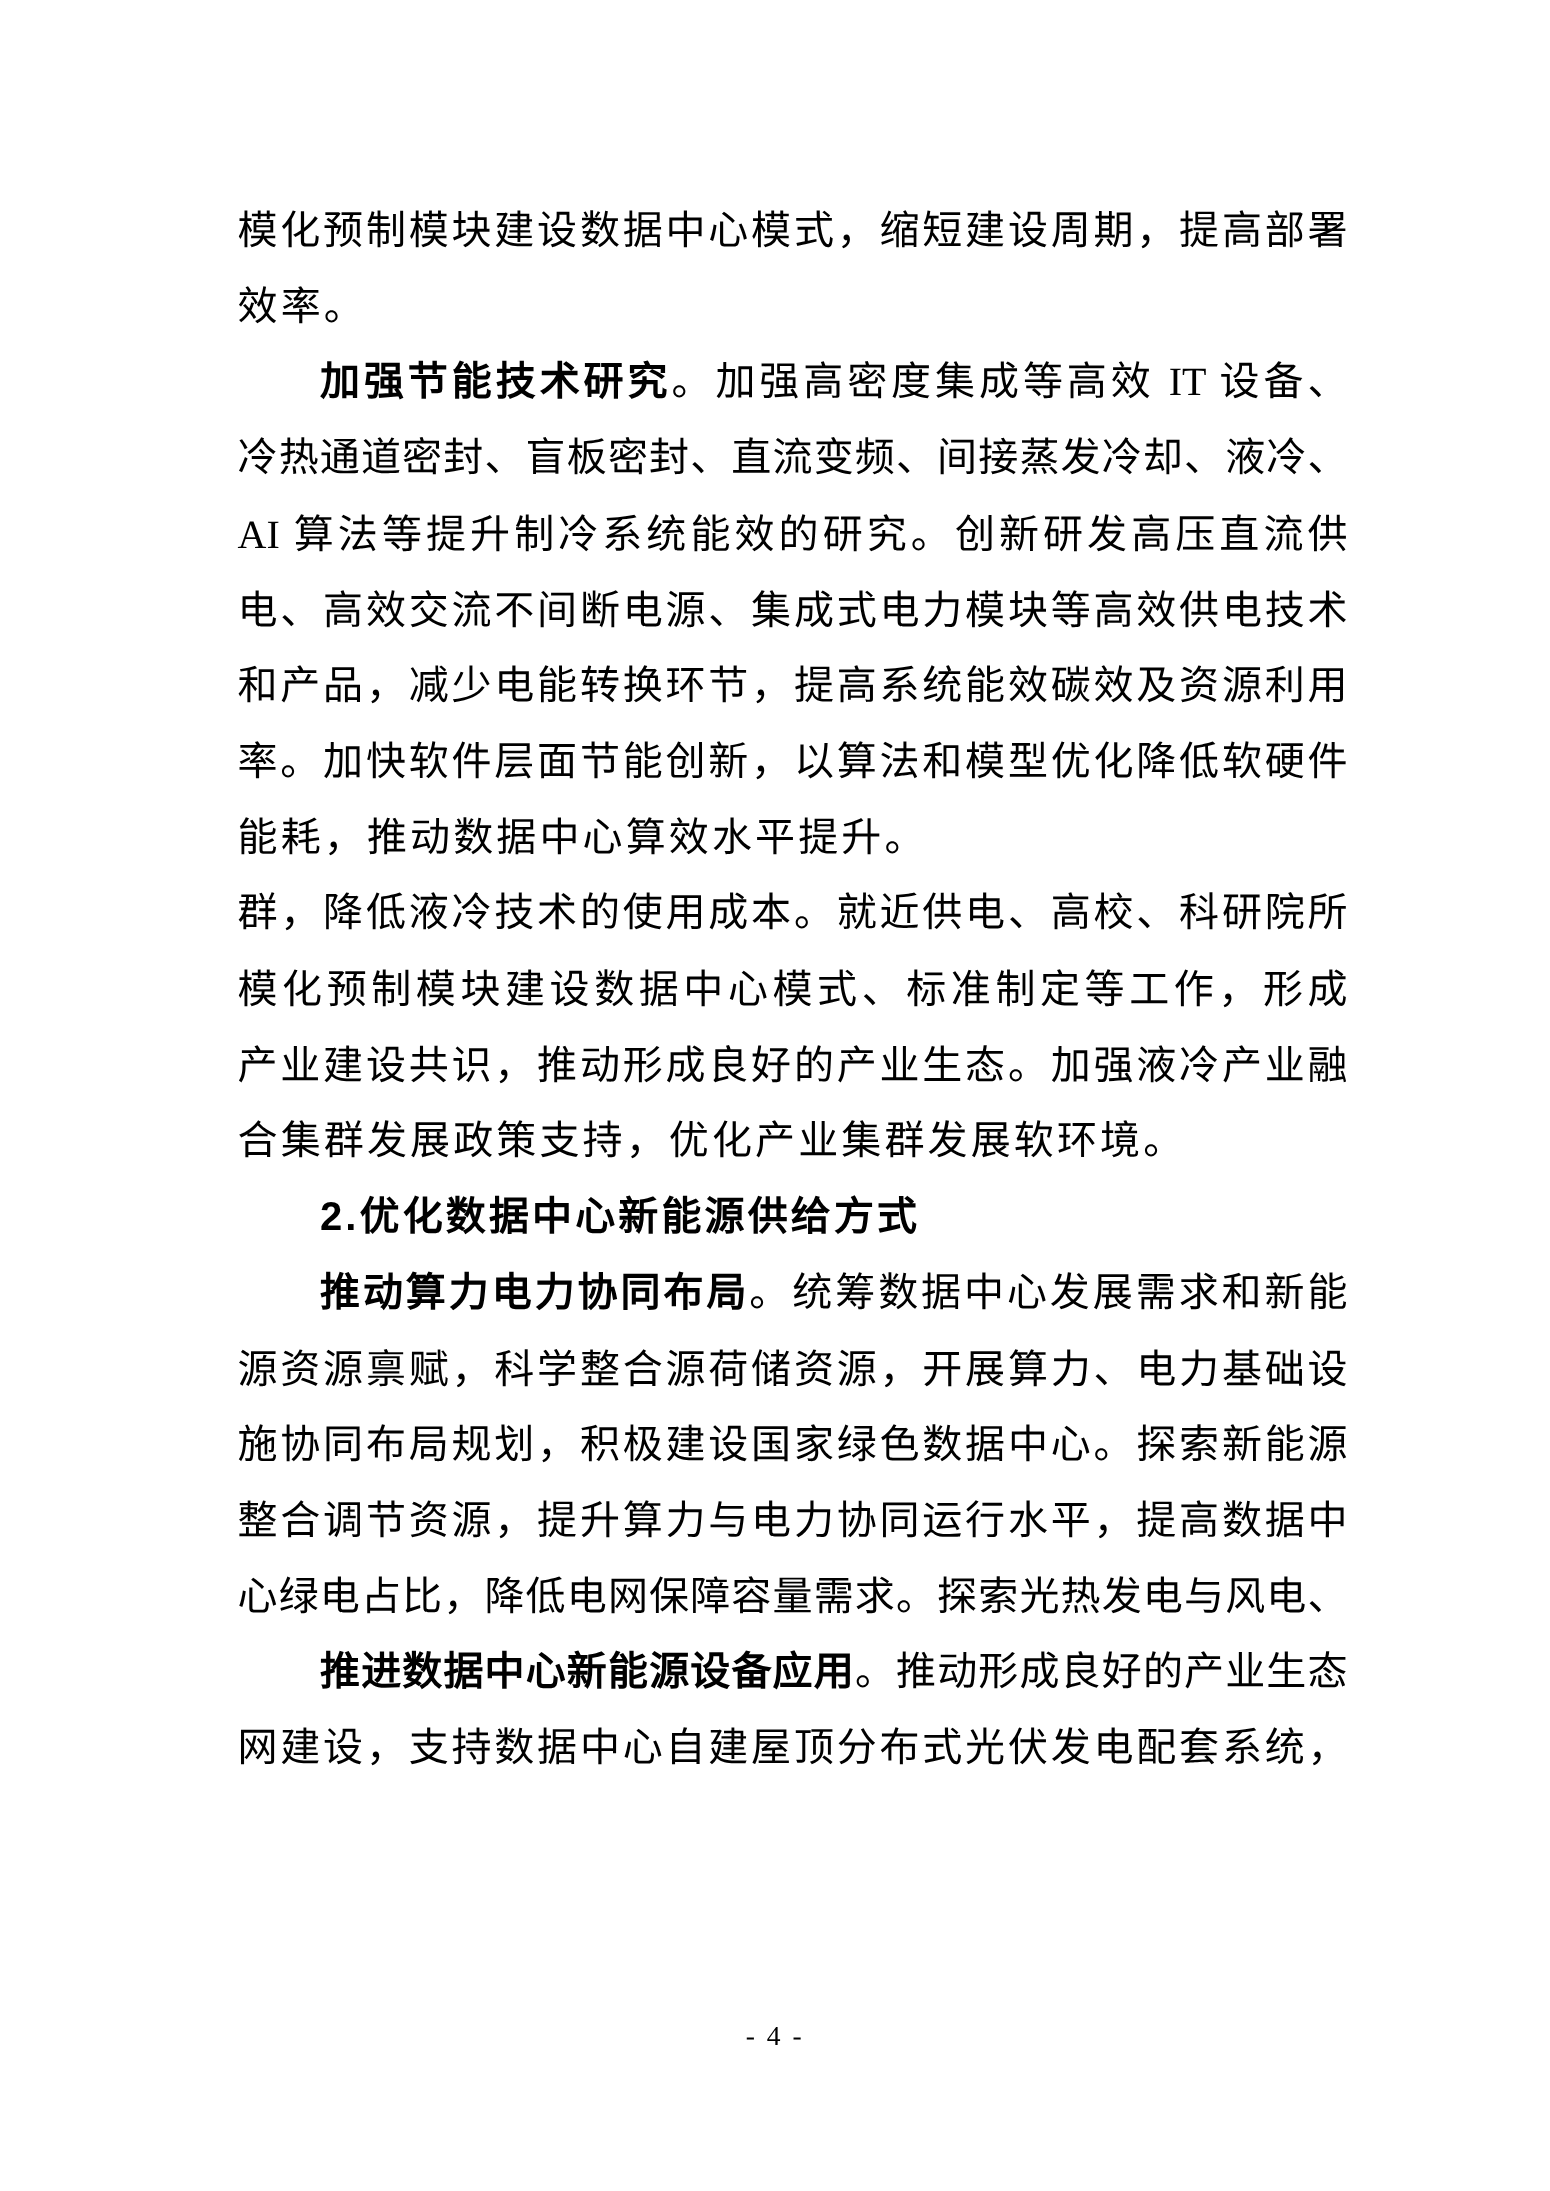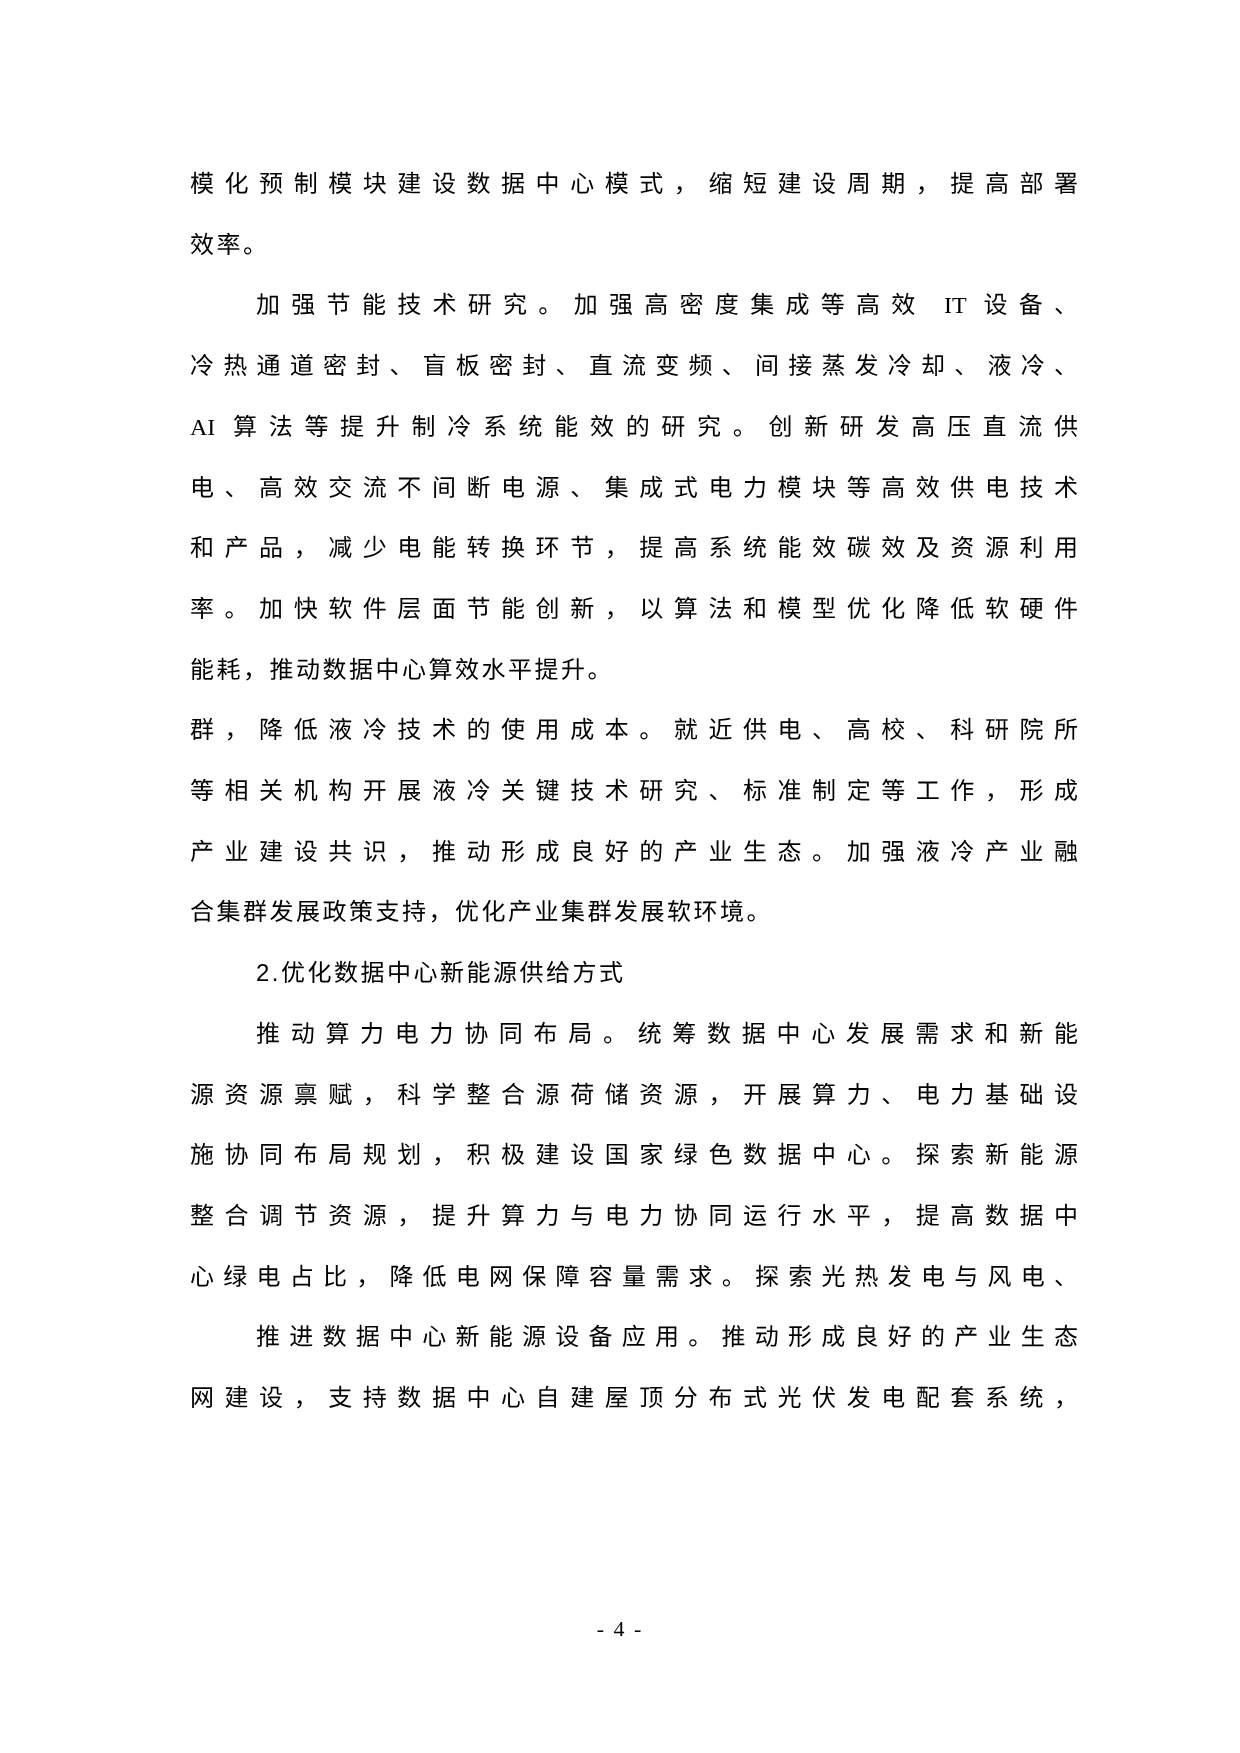--- a/index.html
+++ b/index.html
@@ -14,21 +14,21 @@
     background: #ffffff;
     color: #000000;
     font-family: "Liberation Serif", serif;
     overflow: hidden;
   }
   .content {
     position: absolute;
     left: 190px;
     top: 154px;
     width: 888px;
-    font-size: 24px;
+    font-size: 32px;
     line-height: 60.7px;
   }
   .line {
     display: block;
     text-align: justify;
     white-space: normal;
   }
   
   .line.fill {
     text-align-last: justify;
@@ -39,21 +39,21 @@
     text-align-last: left;
     letter-spacing: 2.5px;
   }
   .line.indent {
     text-indent: 66px;
   }
   .seg {
     font-weight: 400;
   }
   .seg.bold {
-    font-weight: 400;
+    font-weight: 700;
     font-family: "Liberation Sans", sans-serif;
   }
   .page-footer {
     position: absolute;
     left: 0;
     right: 0;
     top: 1616px;
     text-align: center;
     font-size: 22px;
     letter-spacing: 2px;
@@ -69,21 +69,21 @@
       <div class="line fill"><span class="seg">模化预制模块建设数据中心模式，缩短建设周期，提高部署</span></div>
       <div class="line"><span class="seg">效率。</span></div>
       <div class="line indent fill"><span class="seg bold">加强节能技术研究</span><span class="seg">。加强高密度集成等高效 IT 设备、</span></div>
       <div class="line fill"><span class="seg">冷热通道密封、盲板密封、直流变频、间接蒸发冷却、液冷、</span></div>
       <div class="line fill"><span class="seg">AI 算法等提升制冷系统能效的研究。创新研发高压直流供</span></div>
       <div class="line fill"><span class="seg">电、高效交流不间断电源、集成式电力模块等高效供电技术</span></div>
       <div class="line fill"><span class="seg">和产品，减少电能转换环节，提高系统能效碳效及资源利用</span></div>
       <div class="line fill"><span class="seg">率。加快软件层面节能创新，以算法和模型优化降低软硬件</span></div>
       <div class="line"><span class="seg">能耗，推动数据中心算效水平提升。</span></div>
       <div class="line fill"><span class="seg">群，降低液冷技术的使用成本。就近供电、高校、科研院所</span></div>
-      <div class="line fill"><span class="seg">等相关机构开展液冷关键技术研究、标准制定等工作，形成</span></div>
+      <div class="line fill"><span class="seg">模化预制模块建设数据中心模式、标准制定等工作，形成</span></div>
       <div class="line fill"><span class="seg">产业建设共识，推动形成良好的产业生态。加强液冷产业融</span></div>
       <div class="line"><span class="seg">合集群发展政策支持，优化产业集群发展软环境。</span></div>
       <div class="line indent"><span class="seg bold">2.优化数据中心新能源供给方式</span></div>
       <div class="line indent fill"><span class="seg bold">推动算力电力协同布局</span><span class="seg">。统筹数据中心发展需求和新能</span></div>
       <div class="line fill"><span class="seg">源资源禀赋，科学整合源荷储资源，开展算力、电力基础设</span></div>
       <div class="line fill"><span class="seg">施协同布局规划，积极建设国家绿色数据中心。探索新能源</span></div>
       <div class="line fill"><span class="seg">整合调节资源，提升算力与电力协同运行水平，提高数据中</span></div>
       <div class="line fill"><span class="seg">心绿电占比，降低电网保障容量需求。探索光热发电与风电、</span></div>
       <div class="line indent fill"><span class="seg bold">推进数据中心新能源设备应用</span><span class="seg">。推动形成良好的产业生态</span></div>
       <div class="line fill"><span class="seg">网建设，支持数据中心自建屋顶分布式光伏发电配套系统，</span></div>

